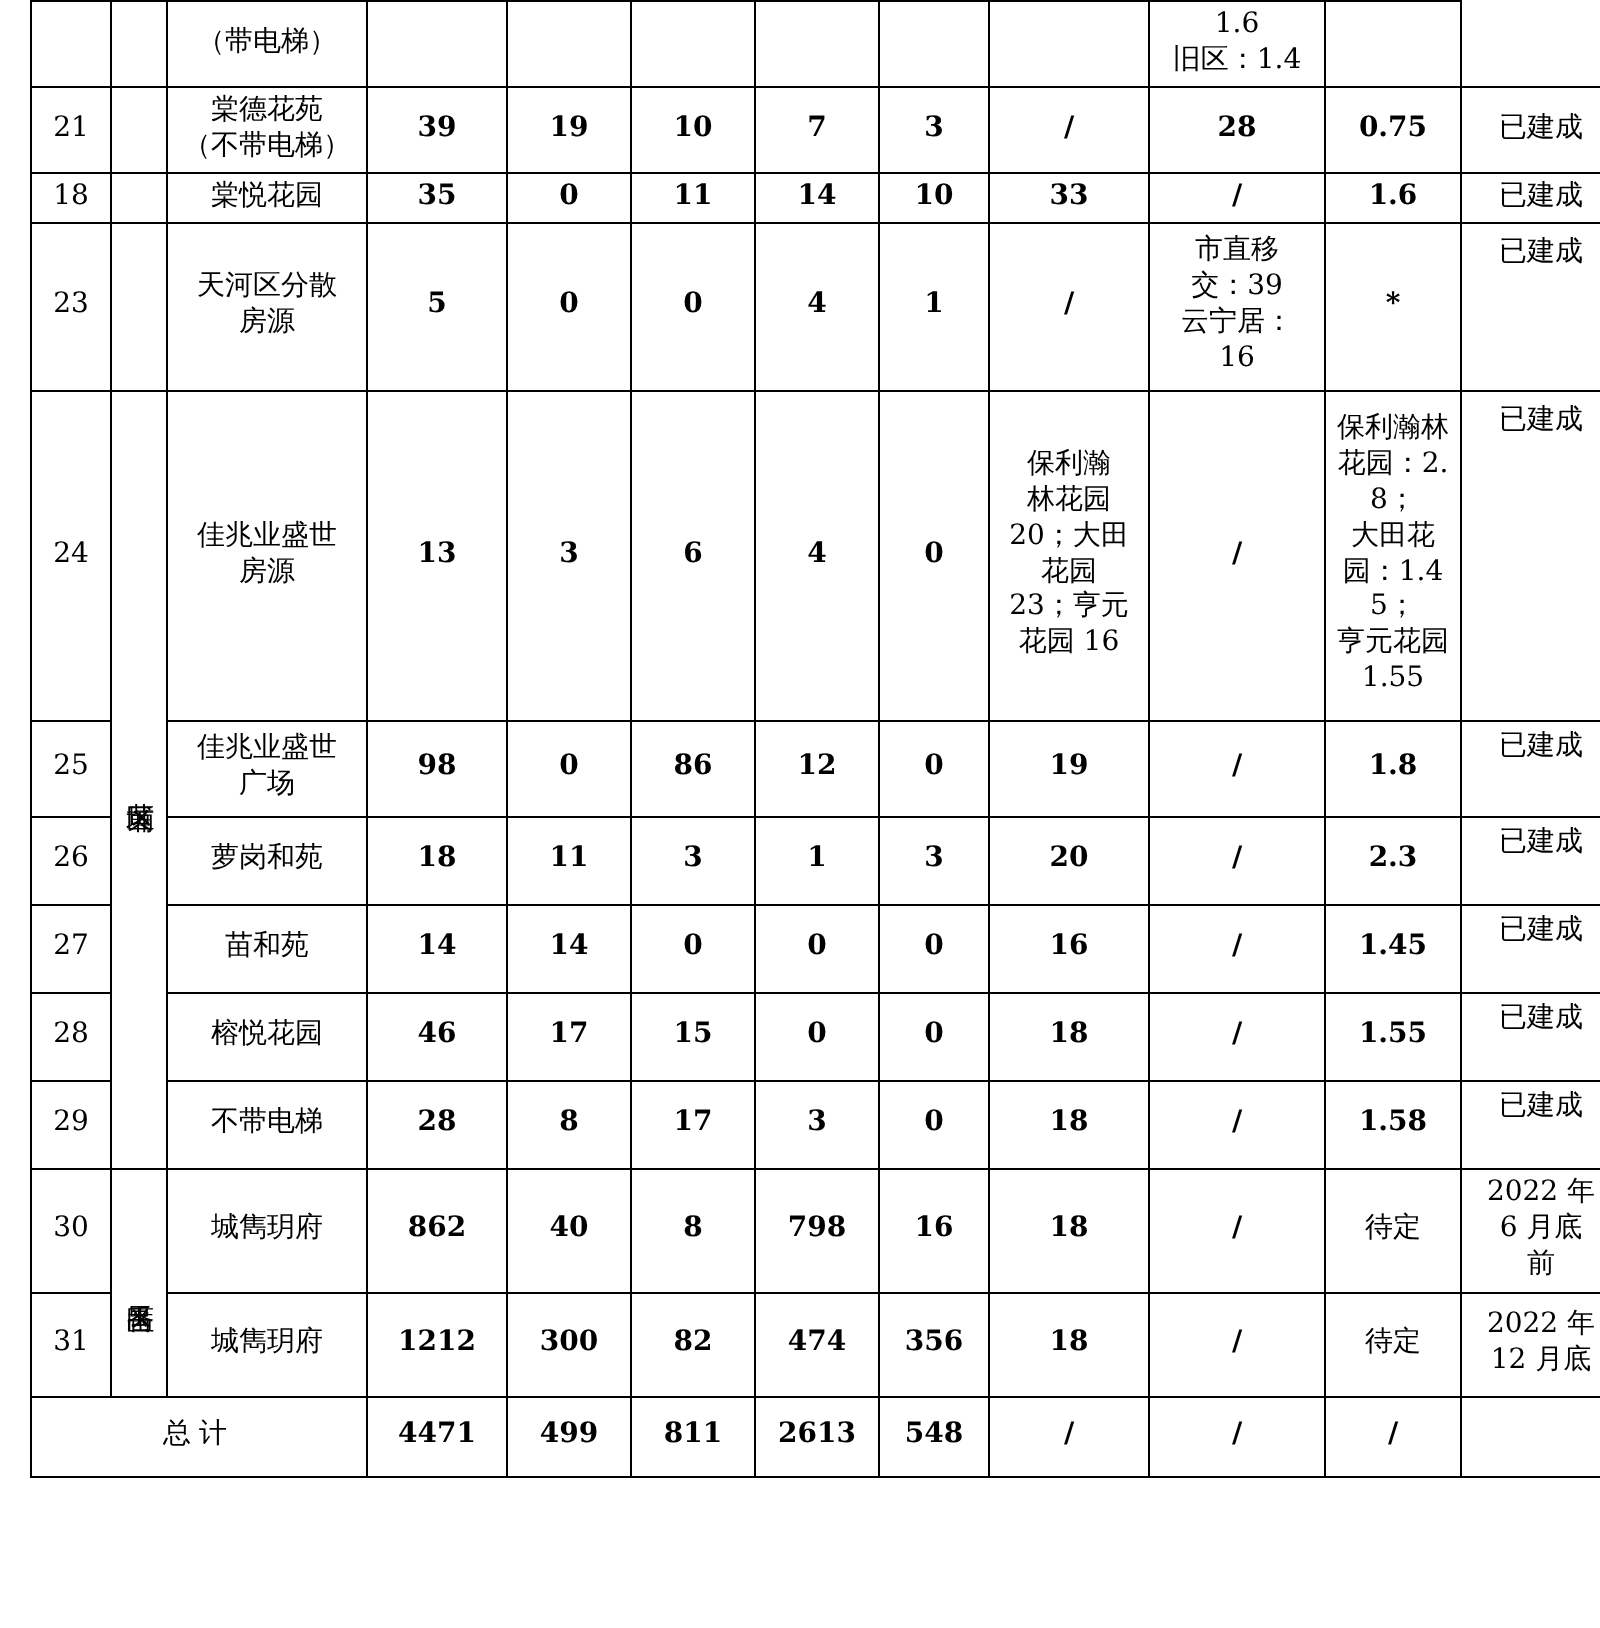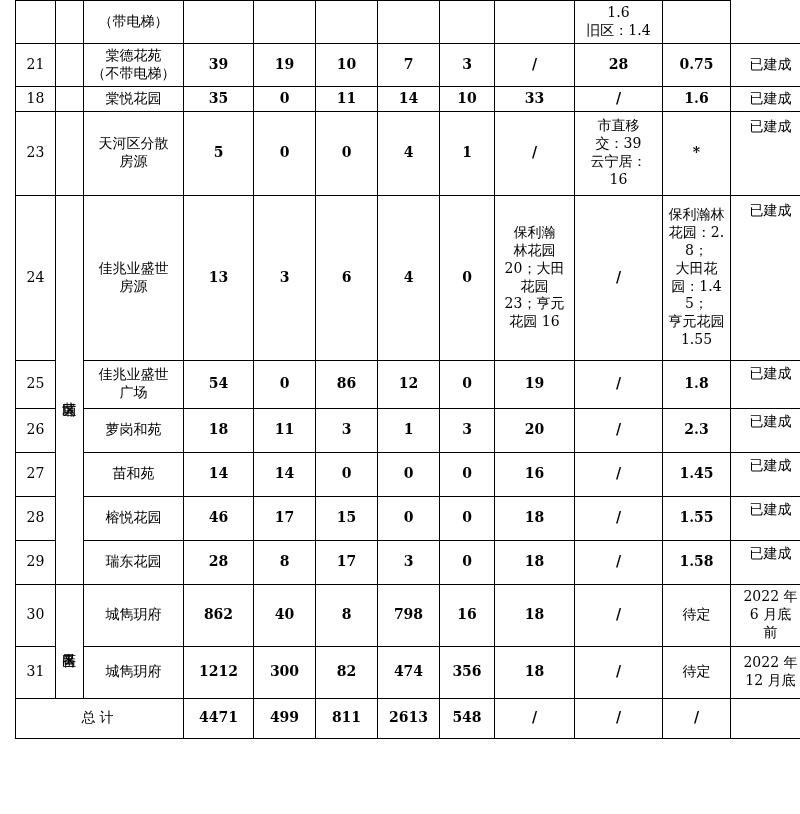--- a/index.html
+++ b/index.html
@@ -195,21 +195,21 @@
         </td>
         <td class="status" style="vertical-align:top; padding-top:6px">已建成</td>
       </tr>
 
       <tr style="height:48px">
         <td class="idx">25</td>
         <td class="name stack">
           <span>佳兆业盛世</span>
           <span>广场</span>
         </td>
-        <td class="num">54</td>
+        <td class="num">98</td>
         <td class="num">0</td>
         <td class="num">86</td>
         <td class="num">12</td>
         <td class="num">0</td>
         <td class="num">19</td>
         <td class="num">/</td>
         <td class="num">1.8</td>
         <td class="status" style="vertical-align:top; padding-top:4px">已建成</td>
       </tr>
 
@@ -250,21 +250,21 @@
         <td class="num">0</td>
         <td class="num">0</td>
         <td class="num">18</td>
         <td class="num">/</td>
         <td class="num">1.55</td>
         <td class="status" style="vertical-align:top; padding-top:4px">已建成</td>
       </tr>
 
       <tr style="height:44px">
         <td class="idx">29</td>
-        <td class="name">瑞东花园</td>
+        <td class="name">不带电梯</td>
         <td class="num">28</td>
         <td class="num">8</td>
         <td class="num">17</td>
         <td class="num">3</td>
         <td class="num">0</td>
         <td class="num">18</td>
         <td class="num">/</td>
         <td class="num">1.58</td>
         <td class="status" style="vertical-align:top; padding-top:4px">已建成</td>
       </tr>

